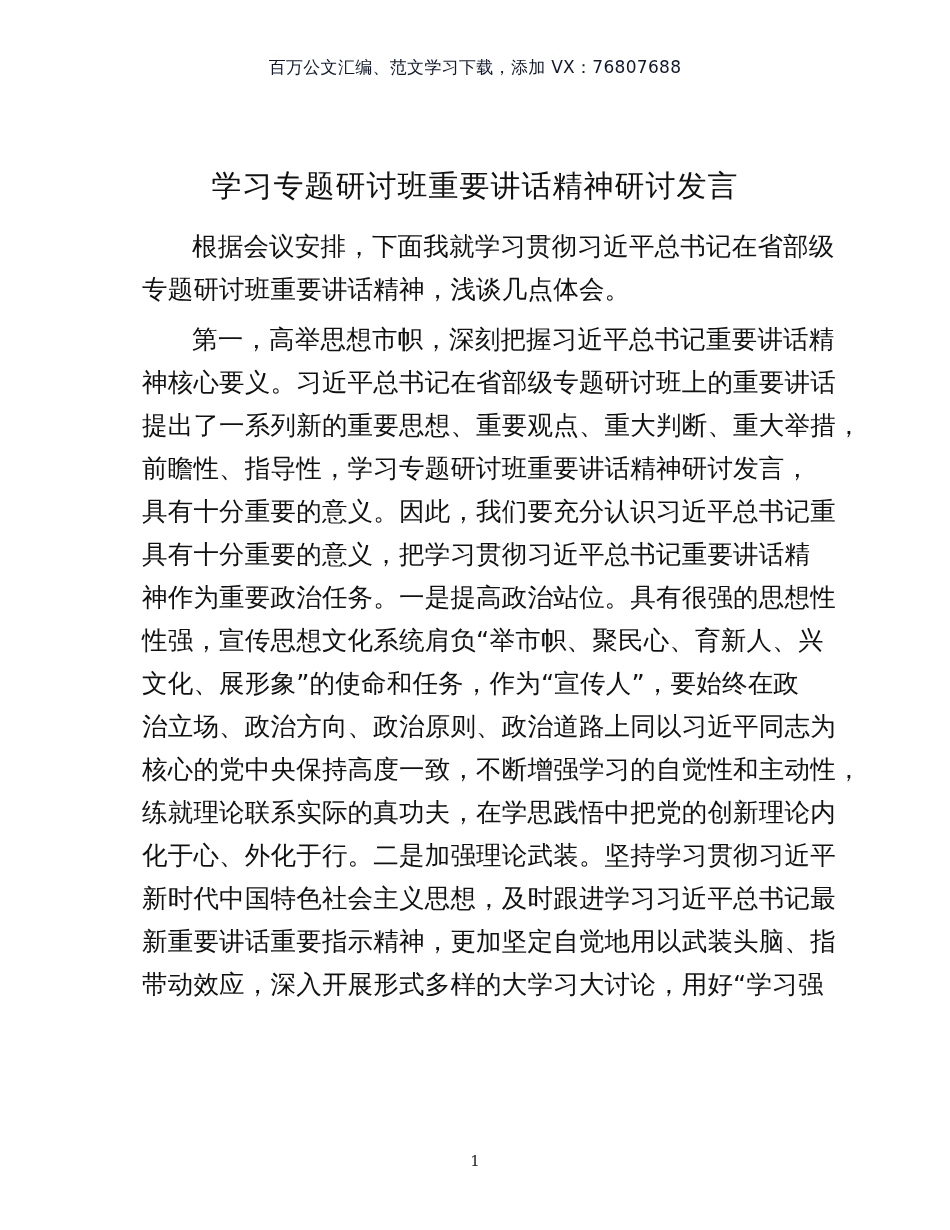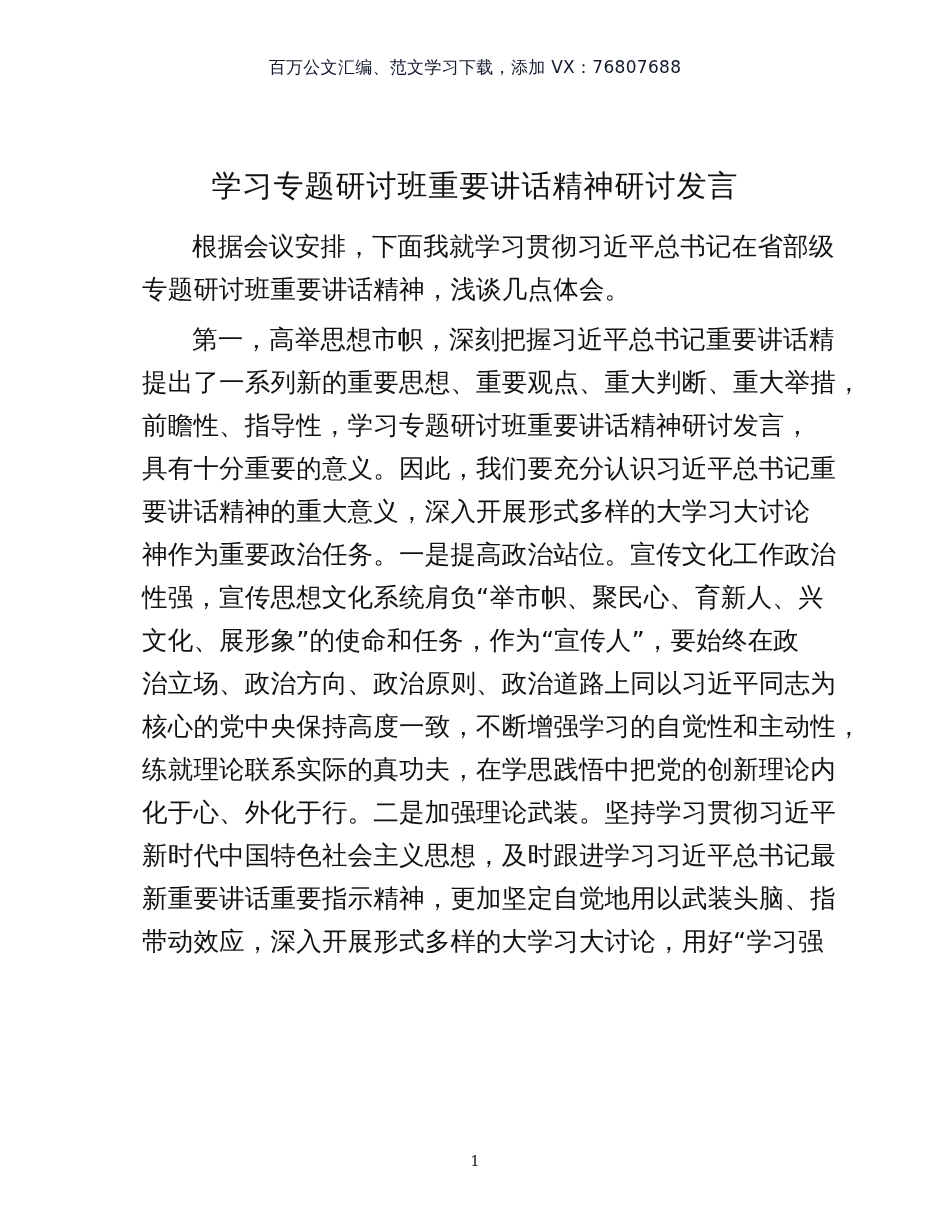--- a/index.html
+++ b/index.html
@@ -20,25 +20,26 @@
 <div class="title">学习专题研讨班重要讲话精神研讨发言</div>
 
 <div class="body">
   <div>
     <div class="line indent">根据会议安排，下面我就学习贯彻习近平总书记在省部级</div>
     <div class="line">专题研讨班重要讲话精神，浅谈几点体会。</div>
   </div>
   <div class="para-gap"></div>
   <div>
     <div class="line indent">第一，高举思想市帜，深刻把握习近平总书记重要讲话精</div>
+    <div class="line">神核心要义。习近平总书记在省部级专题研讨班上的重要讲话</div>
     <div class="line">提出了一系列新的重要思想、重要观点、重大判断、重大举措，</div>
     <div class="line">前瞻性、指导性，学习专题研讨班重要讲话精神研讨发言，</div>
     <div class="line">具有十分重要的意义。因此，我们要充分认识习近平总书记重</div>
-    <div class="line">要讲话精神的重大意义，深入开展形式多样的大学习大讨论</div>
-    <div class="line">神作为重要政治任务。一是提高政治站位。宣传文化工作政治</div>
+    <div class="line">具有十分重要的意义，把学习贯彻习近平总书记重要讲话精</div>
+    <div class="line">神作为重要政治任务。一是提高政治站位。具有很强的思想性</div>
     <div class="line">性强，宣传思想文化系统肩负“举市帜、聚民心、育新人、兴</div>
     <div class="line">文化、展形象”的使命和任务，作为“宣传人”，要始终在政</div>
     <div class="line">治立场、政治方向、政治原则、政治道路上同以习近平同志为</div>
     <div class="line">核心的党中央保持高度一致，不断增强学习的自觉性和主动性，</div>
     <div class="line">练就理论联系实际的真功夫，在学思践悟中把党的创新理论内</div>
     <div class="line">化于心、外化于行。二是加强理论武装。坚持学习贯彻习近平</div>
     <div class="line">新时代中国特色社会主义思想，及时跟进学习习近平总书记最</div>
     <div class="line">新重要讲话重要指示精神，更加坚定自觉地用以武装头脑、指</div>
     <div class="line">带动效应，深入开展形式多样的大学习大讨论，用好“学习强</div>
   </div>

